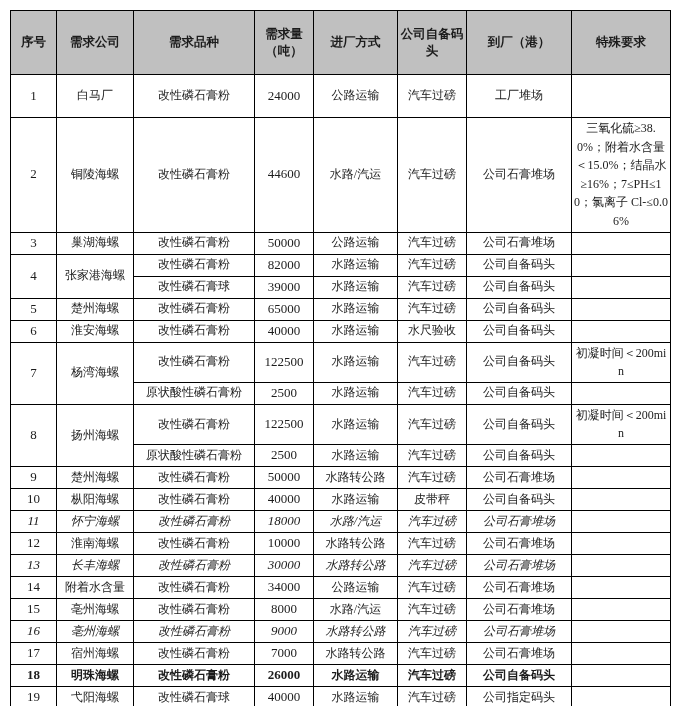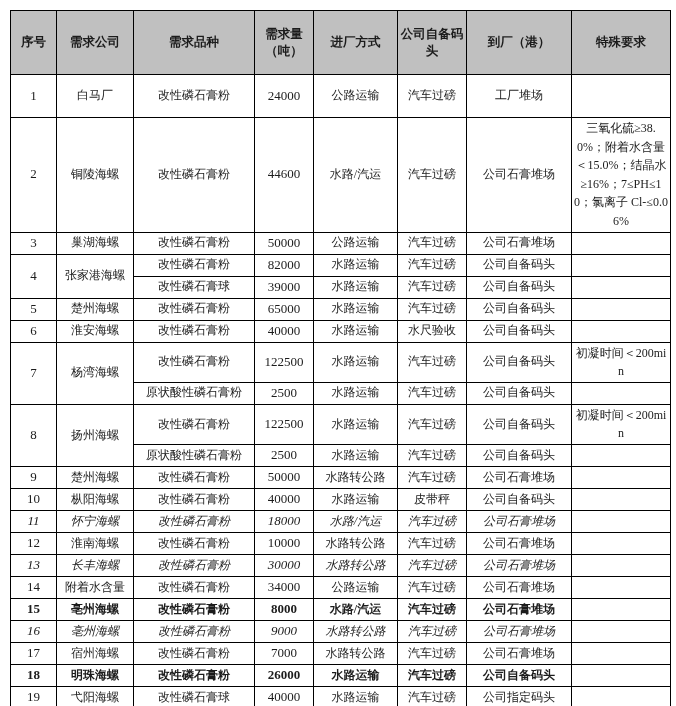--- a/index.html
+++ b/index.html
@@ -229,21 +229,21 @@
       <tr style="height: 22px;">
         <td class="num-cell">14</td>
         <td>附着水含量</td>
         <td>改性磷石膏粉</td>
         <td class="num-cell">34000</td>
         <td>公路运输</td>
         <td>汽车过磅</td>
         <td>公司石膏堆场</td>
         <td class="special-cell"></td>
       </tr>
-      <tr style="height: 22px; font-weight: bold;">
+      <tr style="height: 22px;">
         <td class="num-cell">15</td>
         <td>亳州海螺</td>
         <td>改性磷石膏粉</td>
         <td class="num-cell">8000</td>
         <td>水路/汽运</td>
         <td>汽车过磅</td>
         <td>公司石膏堆场</td>
         <td class="special-cell"></td>
       </tr>
       <tr style="height: 22px; font-style: italic;">

